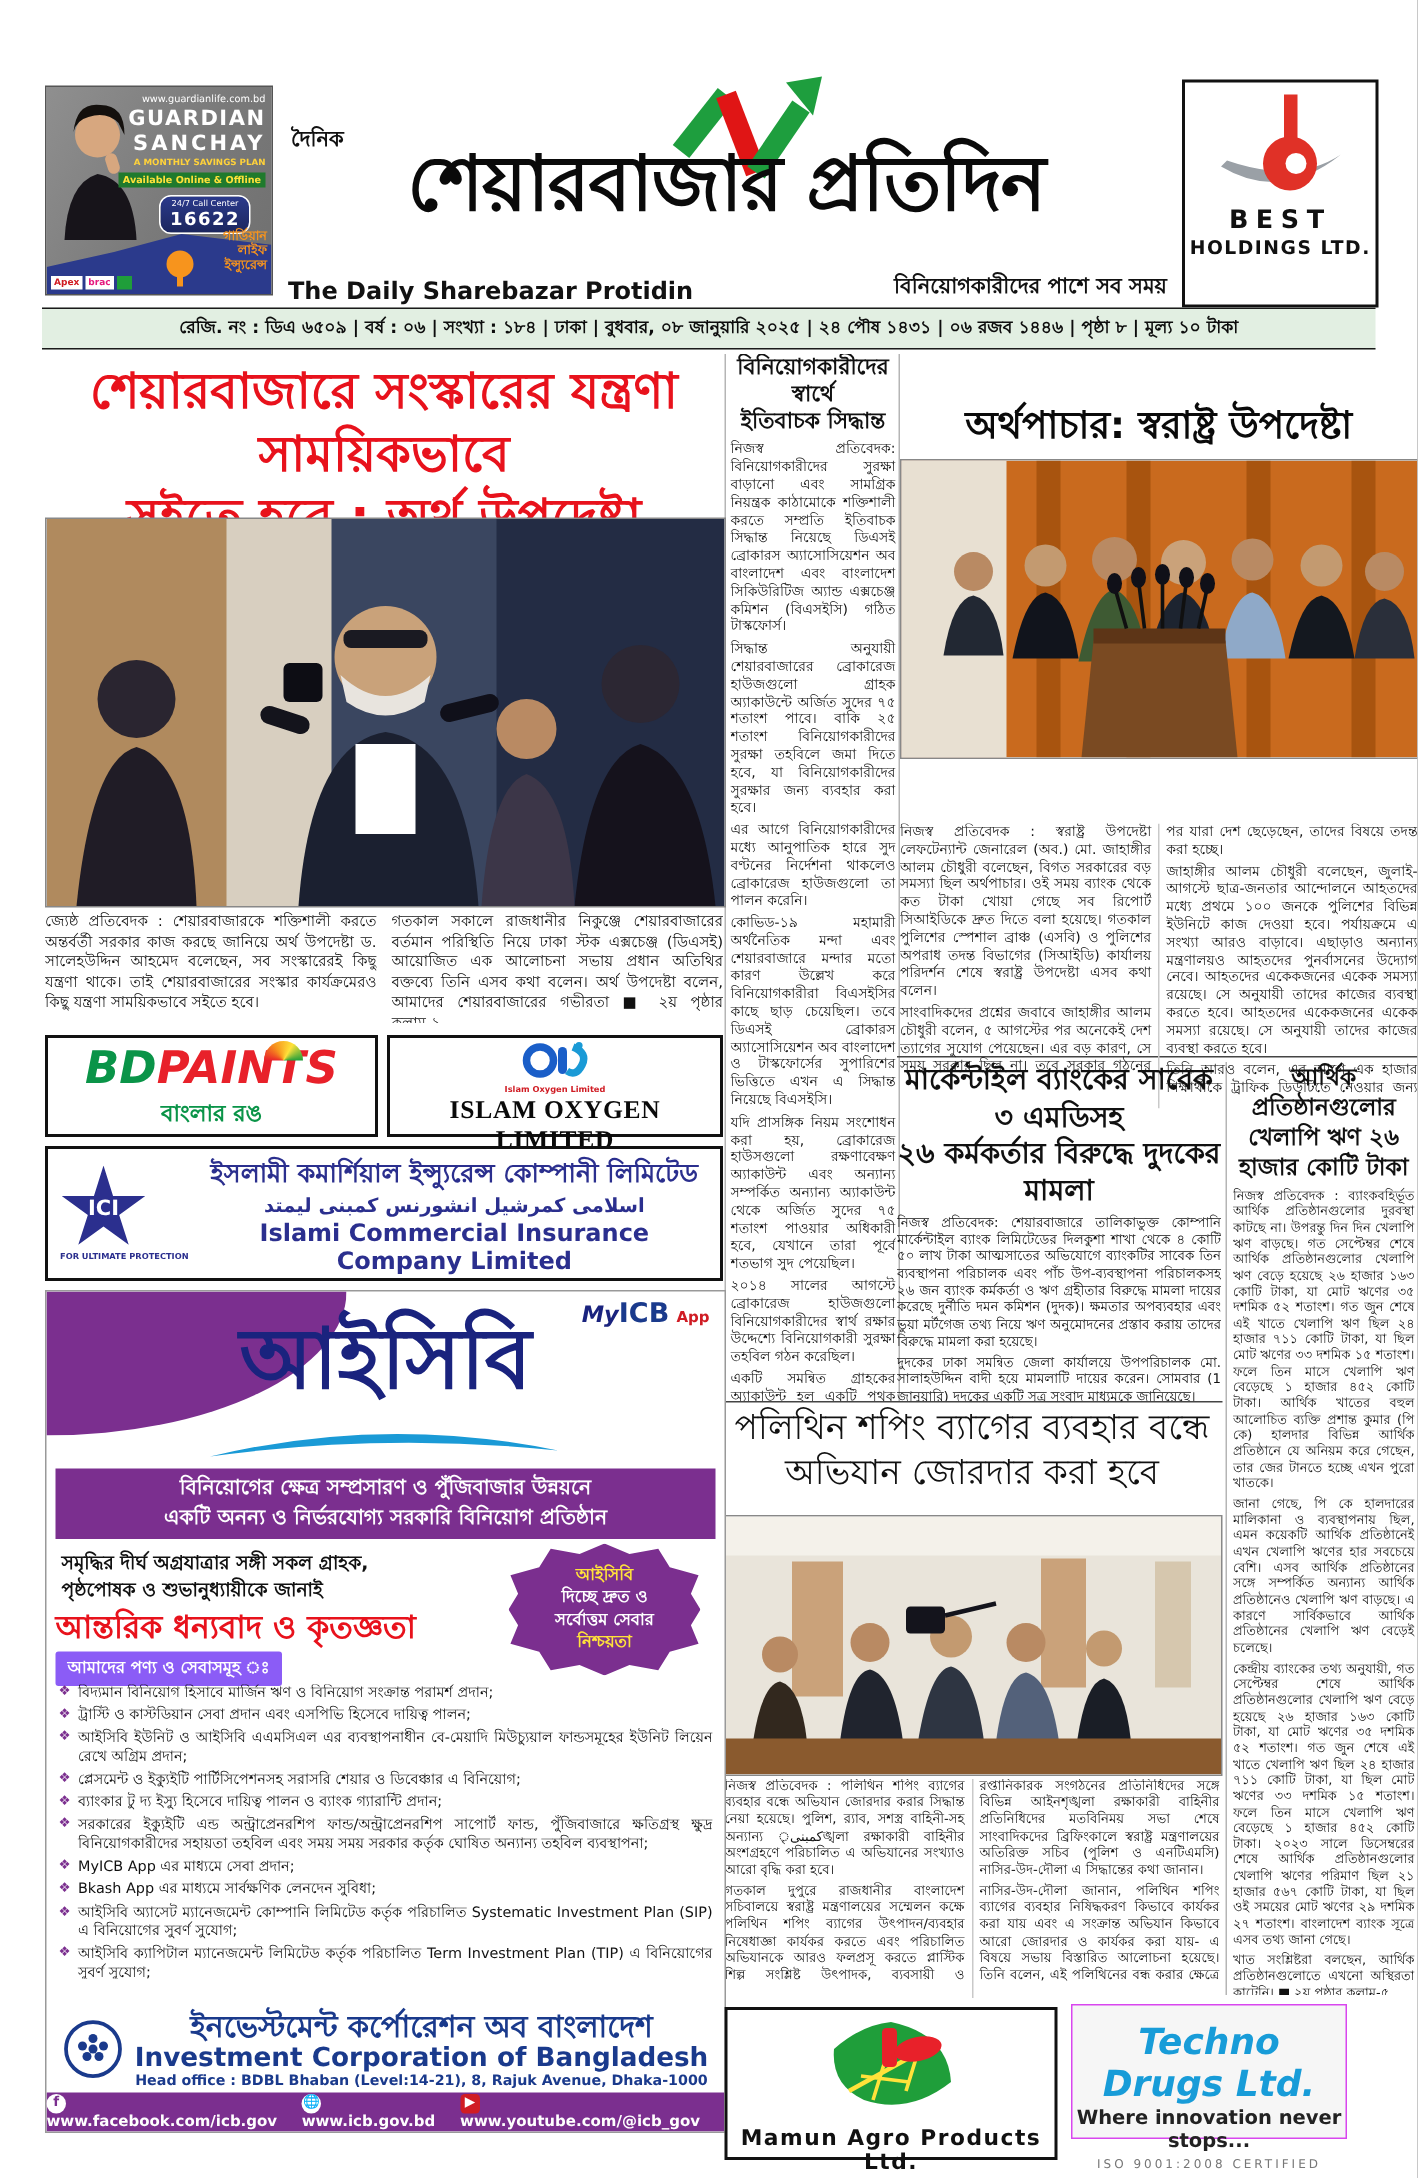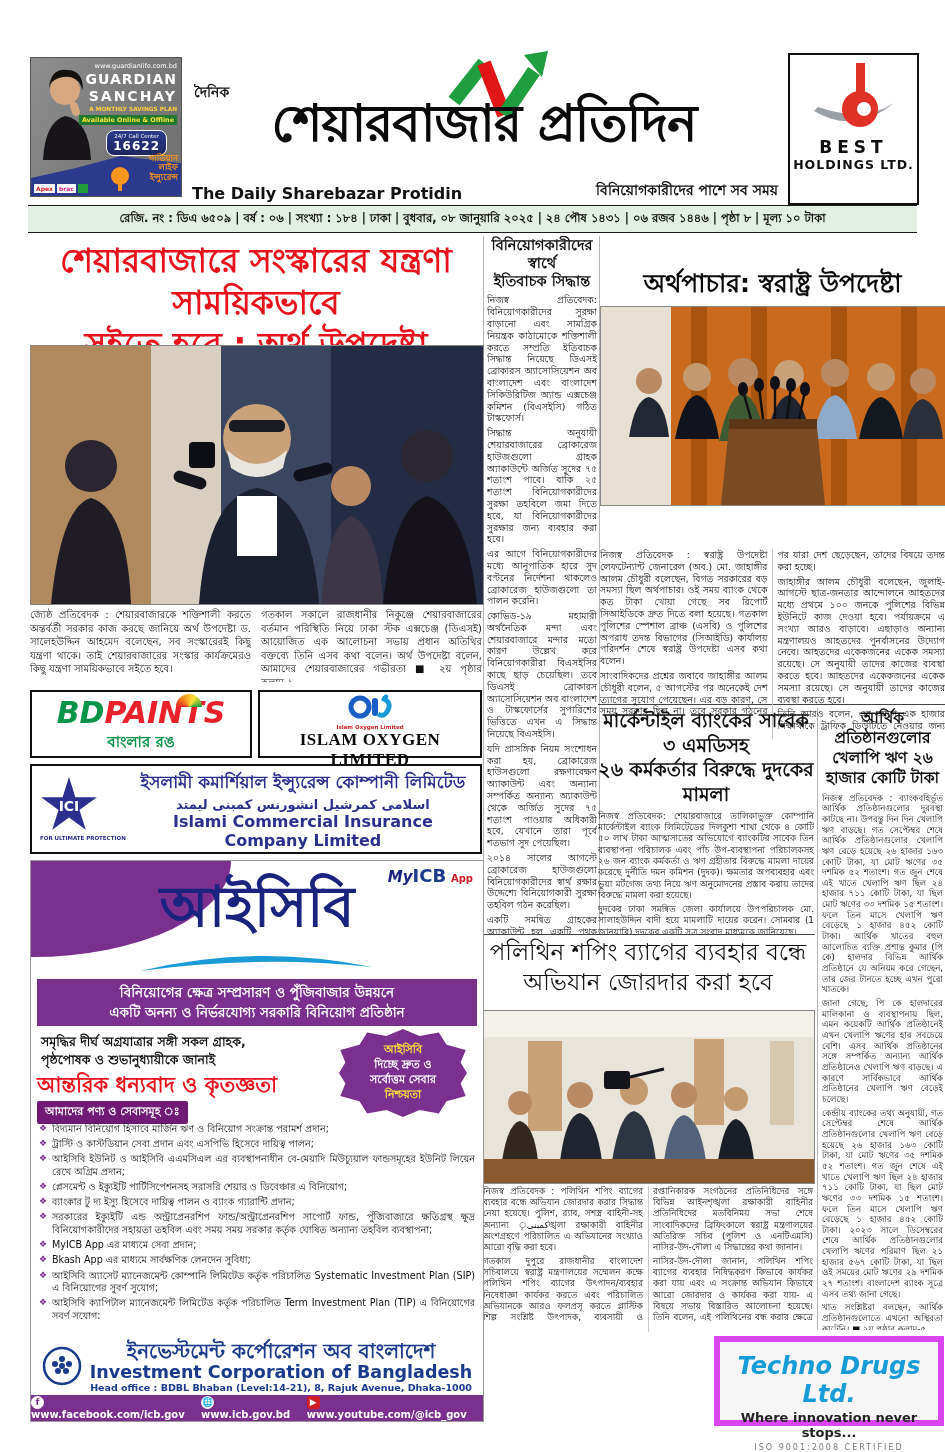--- a/index.html
+++ b/index.html
@@ -103,39 +103,39 @@
   .icb-big{position:absolute;left:0;width:100%;top:18px;text-align:center;font-size:56px;font-weight:900;color:#1a237e;line-height:1;}
   .icb-swoosh{position:absolute;left:105px;top:92px;}
   .icb-band{position:absolute;left:6px;top:118px;width:440px;background:#7b2f8f;color:#fff;text-align:center;
             font-size:13.5px;font-weight:700;line-height:1.45;padding:4px 0;}
   .icb-greet{position:absolute;left:10px;top:172px;width:270px;font-size:12.5px;font-weight:800;color:#111;line-height:1.4;}
   .icb-thanks{position:absolute;left:6px;top:208px;font-size:21px;font-weight:800;color:#e8121c;}
   .icb-badge{position:absolute;right:16px;top:168px;width:128px;height:88px;background:#7b2f8f;color:#fff;
              clip-path:polygon(50% 0,63% 8%,78% 4%,84% 18%,99% 24%,95% 38%,100% 50%,95% 62%,99% 76%,84% 82%,78% 96%,63% 92%,50% 100%,37% 92%,22% 96%,16% 82%,1% 76%,5% 62%,0 50%,5% 38%,1% 24%,16% 18%,22% 4%,37% 8%);
              display:flex;flex-direction:column;align-items:center;justify-content:center;font-size:11px;font-weight:800;line-height:1.35;}
   .icb-badge .y{color:#ffe23a;}
-  .icb-label{position:absolute;left:6px;top:240px;background:#701a75;color:#fff;font-size:11px;font-weight:800;
+  .icb-label{position:absolute;left:6px;top:240px;background:#8b5cf6;color:#fff;font-size:11px;font-weight:800;
              padding:2px 8px;border-radius:2px;}
   .icb-list{position:absolute;left:8px;top:262px;width:436px;height:196px;overflow:hidden;}
   .icb-item{font-size:9.6px;line-height:1.32;margin-bottom:2.5px;padding-left:13px;position:relative;text-align:justify;}
   .icb-item::before{content:"\2756";color:#7b2f8f;position:absolute;left:0;top:0;font-size:9px;}
   .icb-org{position:absolute;left:0;bottom:28px;width:100%;text-align:center;color:#1a3a8c;}
   .icb-orgrow{display:flex;align-items:center;justify-content:center;gap:8px;}
   .icb-orgbn{font-size:20px;font-weight:900;line-height:1.1;}
   .icb-orgen{font-size:17.5px;font-weight:800;line-height:1.15;}
   .icb-addr{font-size:9.5px;font-weight:700;}
   .icb-foot{position:absolute;left:0;bottom:0;width:100%;height:26px;background:#7b2f8f;color:#fff;
             display:flex;align-items:center;justify-content:space-evenly;font-size:10px;font-weight:700;}
   .icb-foot .ico{display:inline-block;width:13px;height:13px;border-radius:50%;background:#fff;color:#7b2f8f;
                  font-size:9px;font-weight:900;text-align:center;line-height:13px;margin-right:4px;}
   .icb-foot .yt{background:#d01c24;color:#fff;border-radius:3px;}
   
   .mamun{left:483px;top:1338px;width:222px;height:102px;text-align:center;position:absolute;padding-top:4px;}
   .mamun-name{font-size:14.5px;font-weight:800;letter-spacing:1px;color:#111;}
-  .techno{left:714px;top:1336px;width:230px;height:90px;border:6px solid #d946ef;background:#f6f6f6;text-align:center;
+  .techno{left:714px;top:1336px;width:184px;height:90px;border:1px solid #d946ef;background:#f6f6f6;text-align:center;
           position:absolute;padding-top:10px;box-sizing:border-box;}
   .techno-name{font-size:24px;font-weight:900;font-style:italic;color:#189cd8;}
   .techno-tag{font-size:13px;font-weight:700;color:#222;margin-top:2px;}
   .techno-iso{font-size:8px;color:#777;letter-spacing:2px;margin-top:3px;}
 </style>
 </head>
 <body>
 
 <div class="page">
 
@@ -457,20 +457,30 @@
         </div>
       </div>
     </div>
     <div class="icb-foot">
       <span><span class="ico">f</span><span>www.facebook.com/icb.gov</span></span>
       <span><span class="ico">🌐</span><span>www.icb.gov.bd</span></span>
       <span><span class="ico yt">▶</span><span>www.youtube.com/@icb_gov</span></span>
     </div>
   </div>
 
+  <div class="adbox mamun">
+    <svg width="96" height="70" viewBox="0 0 96 70">
+      <path d="M48 4 Q86 12 88 44 Q60 66 30 56 Q8 46 10 22 Q28 6 48 4 Z" fill="#1f9e3a"></path>
+      <path d="M20 50 L78 18" stroke="#ffe23a" stroke-width="3"></path>
+      <path d="M36 56 L44 30 M58 50 L66 24 M28 40 L60 44" stroke="#ffe23a" stroke-width="2.4"></path>
+      <rect x="42" y="8" width="10" height="26" rx="3" fill="#e8212a"></rect>
+      <ellipse cx="66" cy="22" rx="16" ry="8" fill="#e8212a" transform="rotate(-12 66 22)"></ellipse>
+    </svg>
+    <div class="mamun-name">Mamun Agro Products Ltd.</div>
+  </div>
 
   <div class="techno">
     <div class="techno-name">Techno Drugs Ltd.</div>
     <div class="techno-tag">Where innovation never stops...</div>
     <div class="techno-iso">ISO 9001:2008 CERTIFIED</div>
   </div>
 
 </div>
 
 </body></html>

